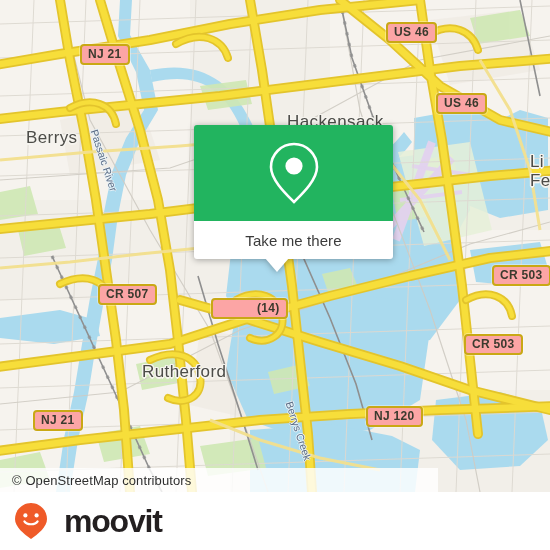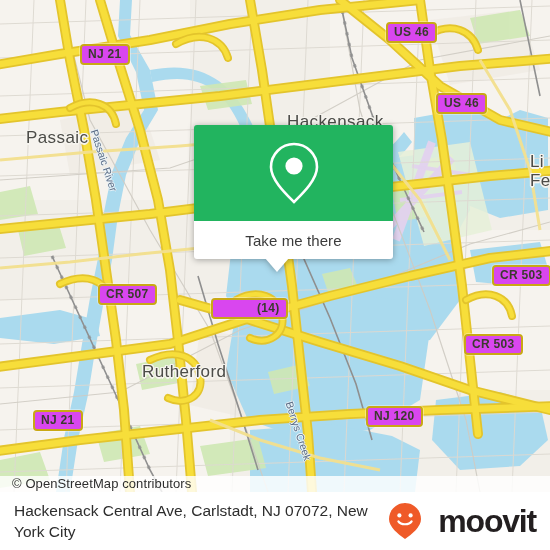--- a/index.html
+++ b/index.html
@@ -48,21 +48,21 @@
     color: #5a6b84;
     font-style: normal;
     text-shadow:
       1px 0 0 #eaf3f8, -1px 0 0 #eaf3f8,
       0 1px 0 #eaf3f8, 0 -1px 0 #eaf3f8;
   }
 
   
   .shield {
     position: absolute;
-    background: #d946ef;
+    background: #fca5a5;
     border: 2px solid #c9a815;
     border-radius: 4px;
     color: #3b3a2e;
     font-size: 12px;
     font-weight: bold;
     letter-spacing: .3px;
     padding: 1px 6px 2px 6px;
     line-height: 14px;
     white-space: nowrap;
     box-shadow: 0 0 0 1px rgba(255,255,255,.35);
@@ -102,25 +102,24 @@
     width: 0; height: 0;
     border-left: 12px solid transparent;
     border-right: 12px solid transparent;
     border-top: 14px solid #ffffff;
   }
 
   
   #attrib {
     position: absolute;
     left: 0; top: 468px;
-    width: 550px; height: 24px;
+    width: 438px; height: 24px;
     background: rgba(255,255,255,.82);
     display: flex;
-    align-items: flex-start;
-    margin-top: 8px;
+    align-items: center;
   }
   #attrib span {
     font-size: 13px;
     color: #2f2f2f;
     padding-left: 12px;
     letter-spacing: .1px;
   }
 
   
   #footer {
@@ -327,21 +326,21 @@
         <g stroke="#f3e08e" stroke-width="3" fill="none" opacity=".95">
           <path d="M0,160 L90,152 L180,146 L250,140"></path>
           <path d="M0,268 L70,262 L140,254 L200,248"></path>
           <path d="M330,120 L380,150 L420,200 L450,260"></path>
           <path d="M210,420 L260,440 L320,458 L380,470"></path>
           <path d="M480,60 L510,110 L530,170 L540,230"></path>
         </g>
       </g>
     </svg>
 
-    <div class="maplabel city-lbl" style="left:26px;  top:128px;">Passaic</div>
+    <div class="maplabel city-lbl" style="left:26px;  top:128px;">Berrys</div>
     <div class="maplabel city-lbl" style="left:287px; top:112px;">Hackensack</div>
     <div class="maplabel city-lbl" style="left:142px; top:362px;">Rutherford</div>
     <div class="maplabel city-lbl" style="left:530px; top:152px;">Li</div>
     <div class="maplabel city-lbl" style="left:530px; top:171px;">Fe</div>
 
     <div class="maplabel water-lbl" style="left:100px; top:128px; transform:rotate(72deg); transform-origin:left top;">Passaic River</div>
     <div class="maplabel water-lbl" style="left:295px; top:400px; transform:rotate(72deg); transform-origin:left top;">Berrys Creek</div>
 
     <div class="shield" style="left:80px;  top:44px;">NJ 21</div>
     <div class="shield" style="left:386px; top:22px;">US 46</div>
@@ -365,21 +364,20 @@
       <span>Take me there</span>
     </div>
     <div id="popup-tail"></div>
   </div>
 
   <div id="attrib">
     <span>© OpenStreetMap contributors</span>
   </div>
 
   <div id="footer">
-    <div id="footer-addr">Hackensack Central Ave, Carlstadt, NJ 07072, New York City</div>
     <div id="logo">
       <svg width="34" height="38" viewBox="0 0 34 38">
         <path d="M17 1 C8.2 1 1 8.2 1 17 C1 25 10 32 17 37 C24 32 33 25 33 17 C33 8.2 25.8 1 17 1 Z" fill="#ef5a28"></path>
         <circle cx="11.4" cy="13.4" r="2.1" fill="#ffffff"></circle>
         <circle cx="22.6" cy="13.4" r="2.1" fill="#ffffff"></circle>
         <path d="M10.4 19.4 C12.8 23.2 21.2 23.2 23.6 19.4" fill="none" stroke="#ffffff" stroke-width="2.2" stroke-linecap="round"></path>
       </svg>
       <div id="logo-word">moovit</div>
     </div>
   </div>

